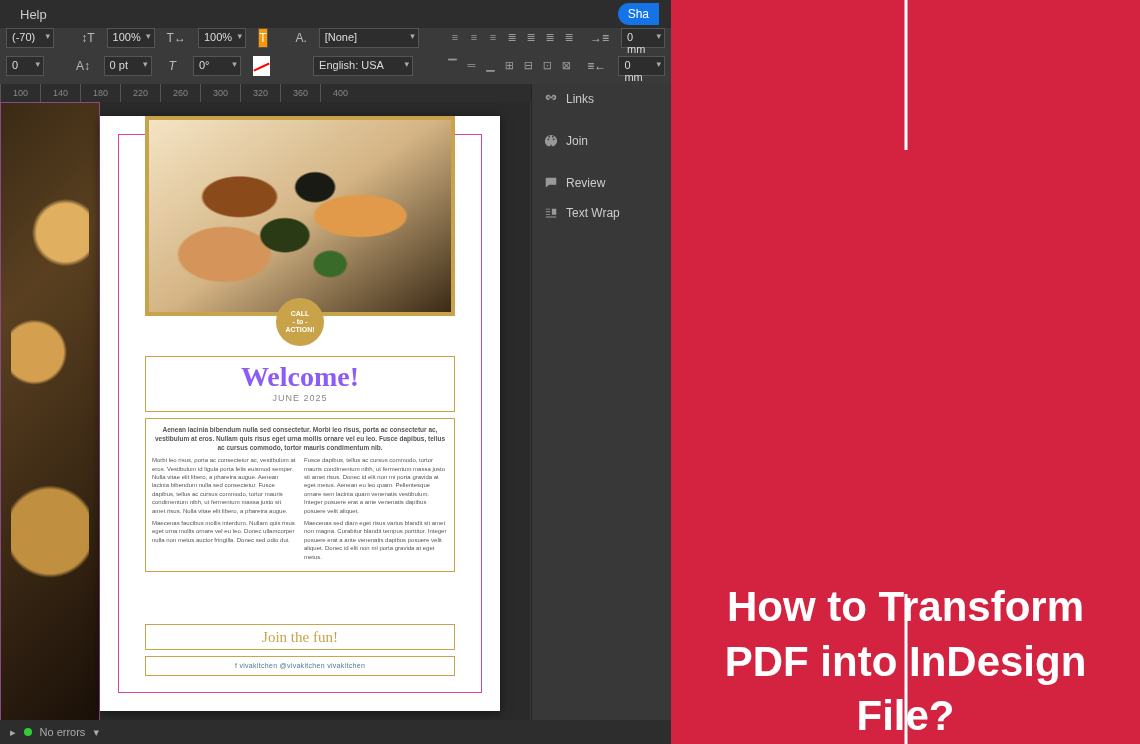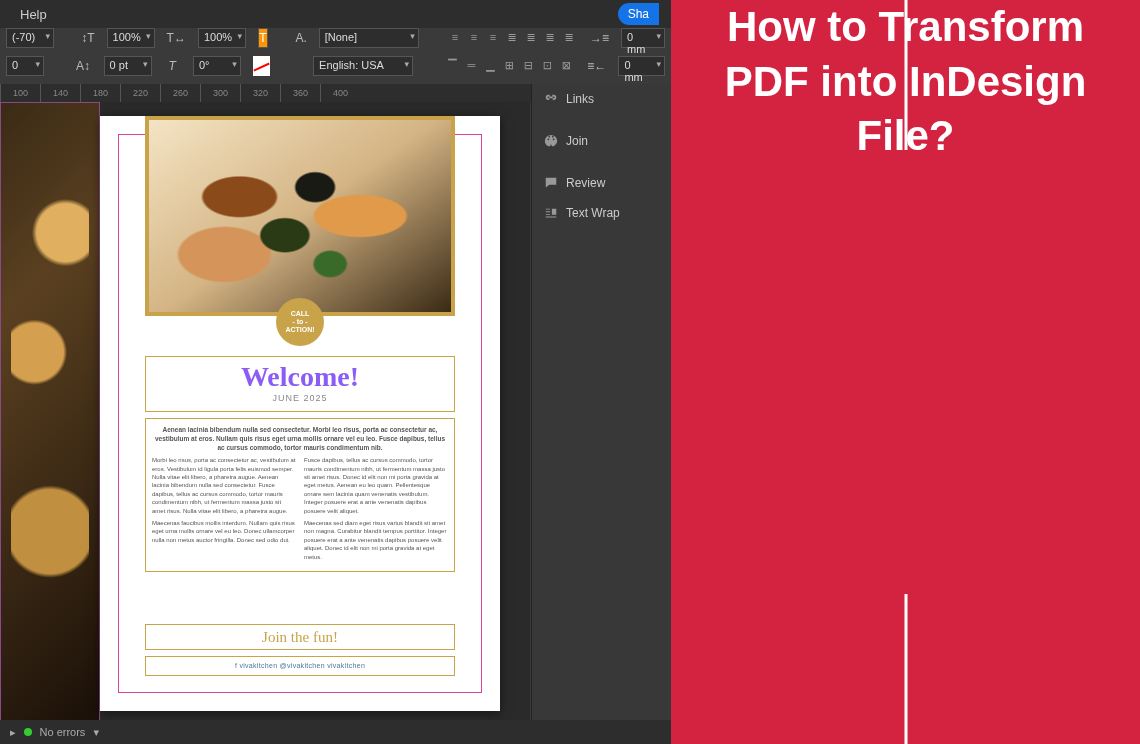--- a/index.html
+++ b/index.html
@@ -39,21 +39,21 @@
 .cols{display:flex;gap:8px}
 .col{flex:1}
 .col p{margin-bottom:4px}
 .join-box{position:absolute;left:45px;top:508px;width:310px;height:26px;border:1px solid #c9a349;text-align:center;color:#c9a349;font-family:cursive;font-size:15px;font-weight:normal;line-height:24px}
 .social-box{position:absolute;left:45px;top:540px;width:310px;height:20px;border:1px solid #c9a349;text-align:center;font-size:7px;color:#4a7a9a;line-height:18px;letter-spacing:0.3px}
 .right-panels{position:absolute;top:84px;right:0;width:140px;bottom:24px;background:#383838;border-left:1px solid #222}
 .panel-item{display:flex;align-items:center;gap:8px;padding:8px 12px;color:#ccc;font-size:12px}
 .panel-item svg{width:14px;height:14px;fill:#999}
 .status-bar{position:absolute;bottom:0;left:0;width:671px;height:24px;background:#2d2d2d;display:flex;align-items:center;padding:0 10px;gap:8px;color:#aaa;font-size:11px}
 .green-dot{width:8px;height:8px;border-radius:50%;background:#3c3}
-.red-banner{position:absolute;right:0;top:0;width:469px;height:744px;background:#d32340;display:flex;flex-direction:column;align-items:center;justify-content:flex-start}
+.red-banner{position:absolute;right:0;top:0;width:469px;height:744px;background:#d32340;display:flex;flex-direction:column;align-items:center;justify-content:flex-end}
 .banner-title{color:#fff;font-size:42px;font-weight:700;text-align:center;padding:0 30px;line-height:1.3}
 .vline{position:absolute;left:50%;transform:translateX(-50%);width:3px;height:150px;background:#fff}
 .vline-top{top:0}
 .vline-bot{bottom:0}
 </style>
 </head>
 <body>
 
 <div class="left-app">
 

